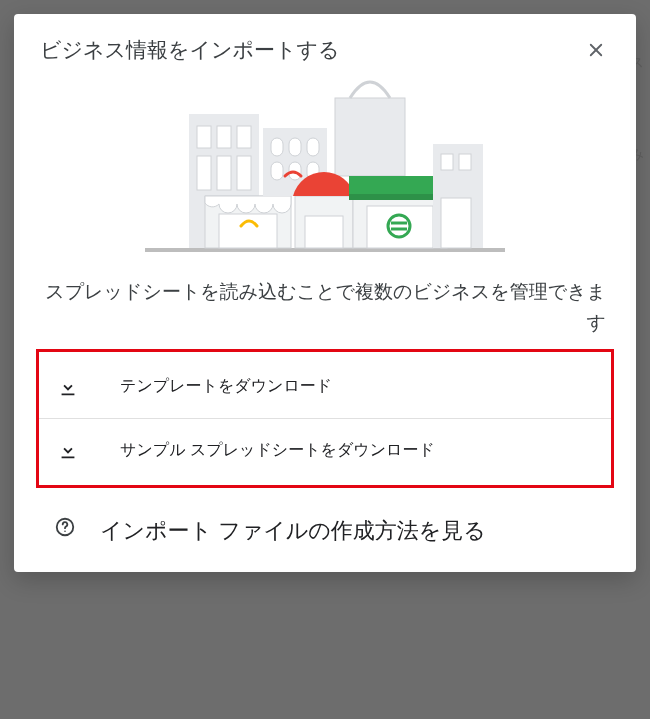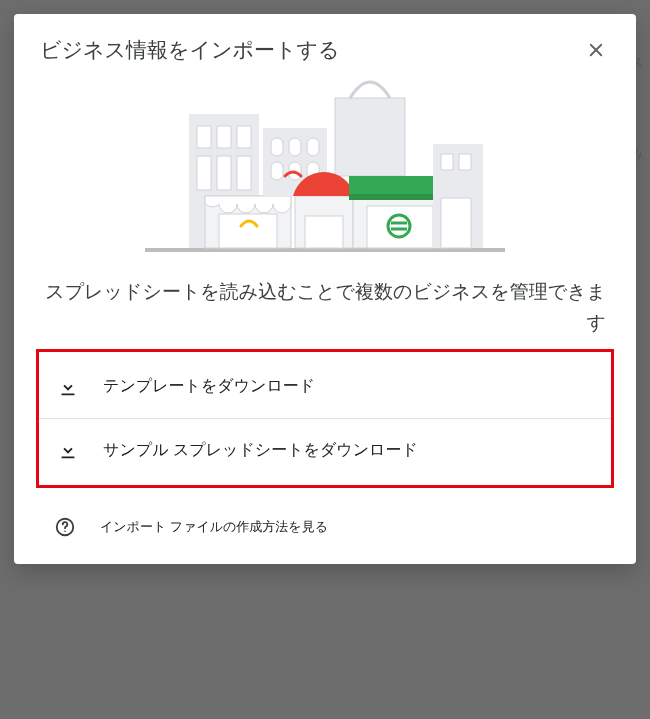--- a/index.html
+++ b/index.html
@@ -80,33 +80,33 @@
     border: 3px solid #e30613;
     padding: 4px 0;
   }
   .dl-item {
     display: flex;
     align-items: center;
     padding: 20px 18px;
     cursor: pointer;
     font-size: 16px;
     color: #202124;
+    gap: 17px;
   }
   .dl-item + .dl-item { border-top: 1px solid #e0e0e0; align-items: flex-end; }
   .dl-icon {
     width: 22px; height: 22px;
     margin-right: 24px;
     flex: 0 0 auto;
     color: #202124;
   }
   .help-item {
     display: flex;
-    align-items: center;
     padding: 18px 40px 2px 40px;
-    font-size: 13px;
+    font-size: 22px;
     color: #202124;
     cursor: pointer;
   }
   .help-icon {
     width: 22px; height: 22px;
     margin-right: 24px;
     flex: 0 0 auto;
     color: #3c4043;
   }
 </style>

